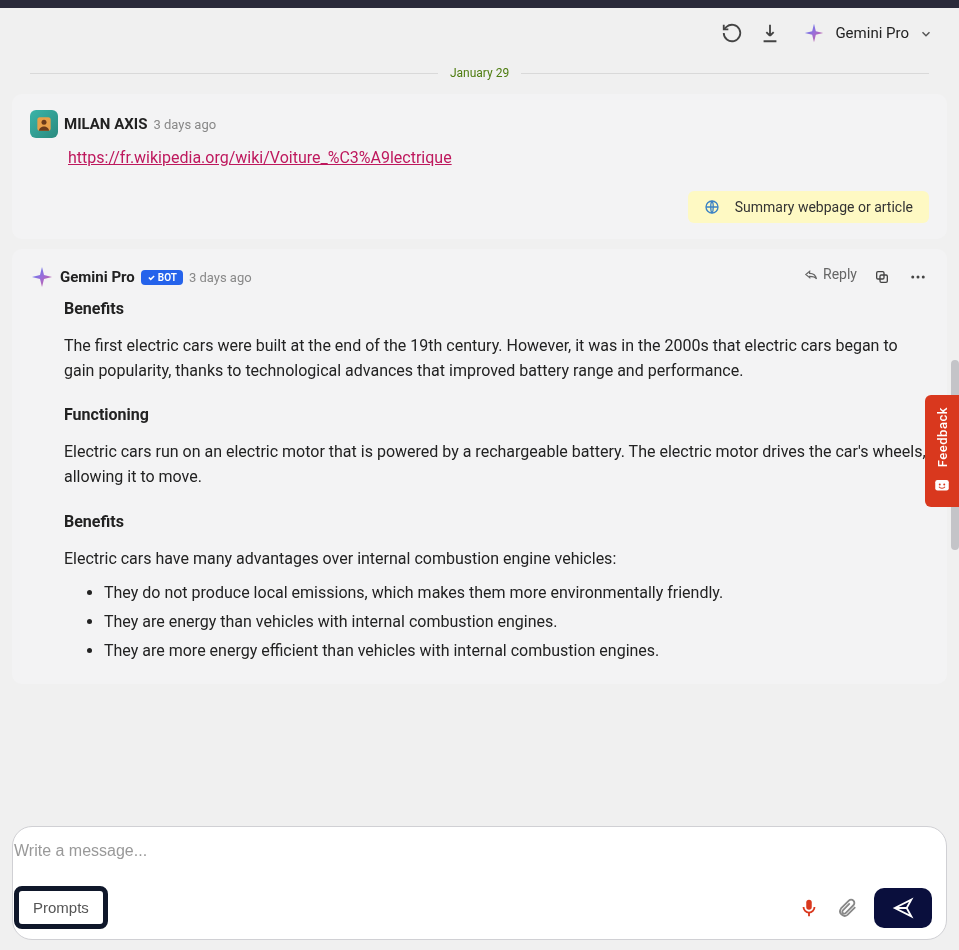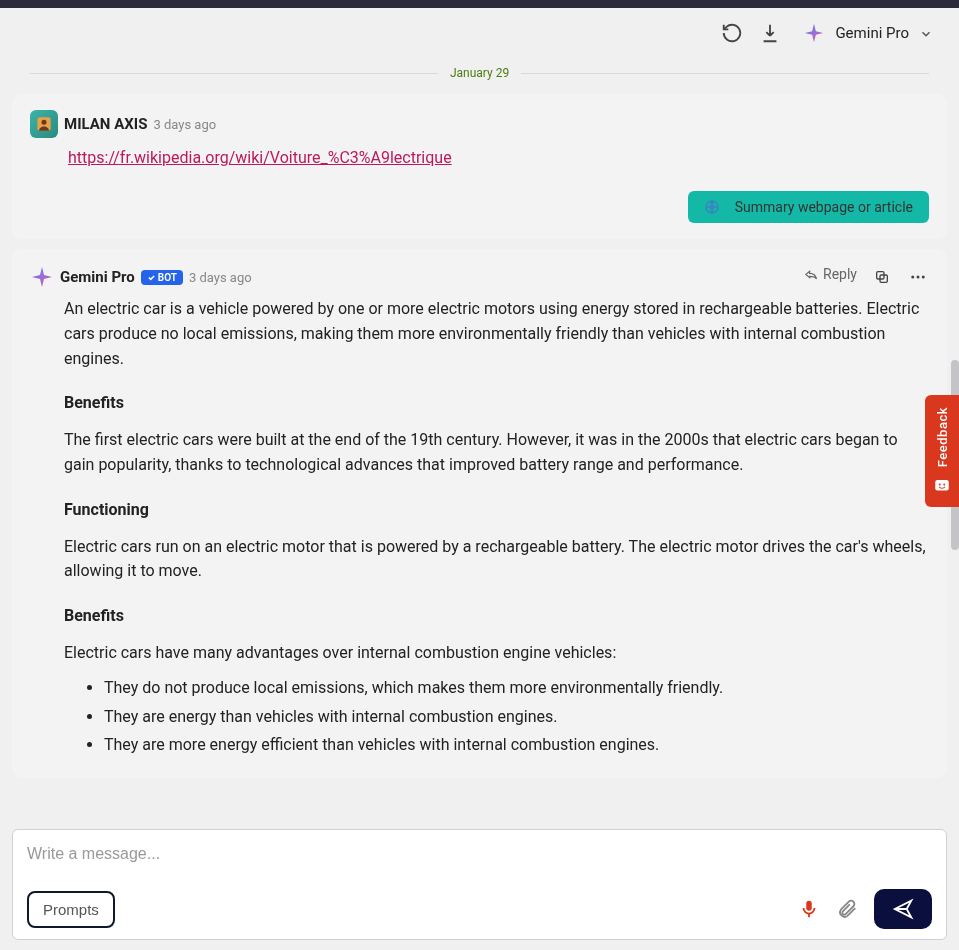--- a/index.html
+++ b/index.html
@@ -141,21 +141,21 @@
   color: #be185d;
   text-decoration: underline;
   font-size: 16px;
 }
 .summary-pill {
   margin-top: 24px;
   display: flex;
   justify-content: flex-end;
 }
 .summary-pill-inner {
-  background: #14b8a6;
+  background: #fef9c3;
   border-radius: 6px;
   padding: 8px 16px;
   display: flex;
   align-items: center;
   gap: 15px;
   font-size: 14px;
   color: #333;
   cursor: pointer;
 }
 .summary-pill-inner svg { width: 16px; height: 16px; }
@@ -181,39 +181,39 @@
 .response-body li {
   margin-bottom: 4px;
 }
 .input-area {
   position: absolute;
   bottom: 10px;
   left: 12px;
   right: 12px;
   background: #fff;
   border: 1px solid #d0d0d4;
-  border-radius: 6px;
-  padding: 14px 14px 10px 14px;
+  border-radius: 20px;
+  padding: 14px 14px 10px 1px;
 }
 .input-text {
   border: none;
   outline: none;
   width: 100%;
   font-size: 16px;
   color: #333;
   background: transparent;
 }
 .input-text::placeholder { color: #999; }
 .input-footer {
   display: flex;
   align-items: center;
   margin-top: 26px;
 }
 .prompts-btn {
-  border: 2px solid #0f172a;
+  border: 5px solid #0f172a;
   background: #fff;
   border-radius: 8px;
   padding: 8px 14px;
   font-size: 15px;
   color: #555;
   cursor: pointer;
 }
 .input-right {
   margin-left: auto;
   display: flex;
@@ -379,21 +379,20 @@
         <div class="icon-btn">
           <svg width="18" height="18" viewBox="0 0 24 24" fill="currentColor">
               <circle cx="5" cy="12" r="2"></circle>
               <circle cx="12" cy="12" r="2"></circle>
               <circle cx="19" cy="12" r="2"></circle>
             </svg>
         </div>
       </div>
     </div>
     <div class="response-body">
-      <p>An electric car is a vehicle powered by one or more electric motors using energy stored in rechargeable batteries. Electric cars produce no local emissions, making them more environmentally friendly than vehicles with internal combustion engines.</p>
       <h3>Benefits</h3>
       <p>The first electric cars were built at the end of the 19th century. However, it was in the 2000s that electric cars began to gain popularity, thanks to technological advances that improved battery range and performance.</p>
       <h3>Functioning</h3>
       <p>Electric cars run on an electric motor that is powered by a rechargeable battery. The electric motor drives the car's wheels, allowing it to move.</p>
       <h3>Benefits</h3>
       <p>Electric cars have many advantages over internal combustion engine vehicles:</p>
       <ul>
         <li>They do not produce local emissions, which makes them more environmentally friendly.</li>
         <li>They are energy than vehicles with internal combustion engines.</li>
         <li>They are more energy efficient than vehicles with internal combustion engines.</li>

